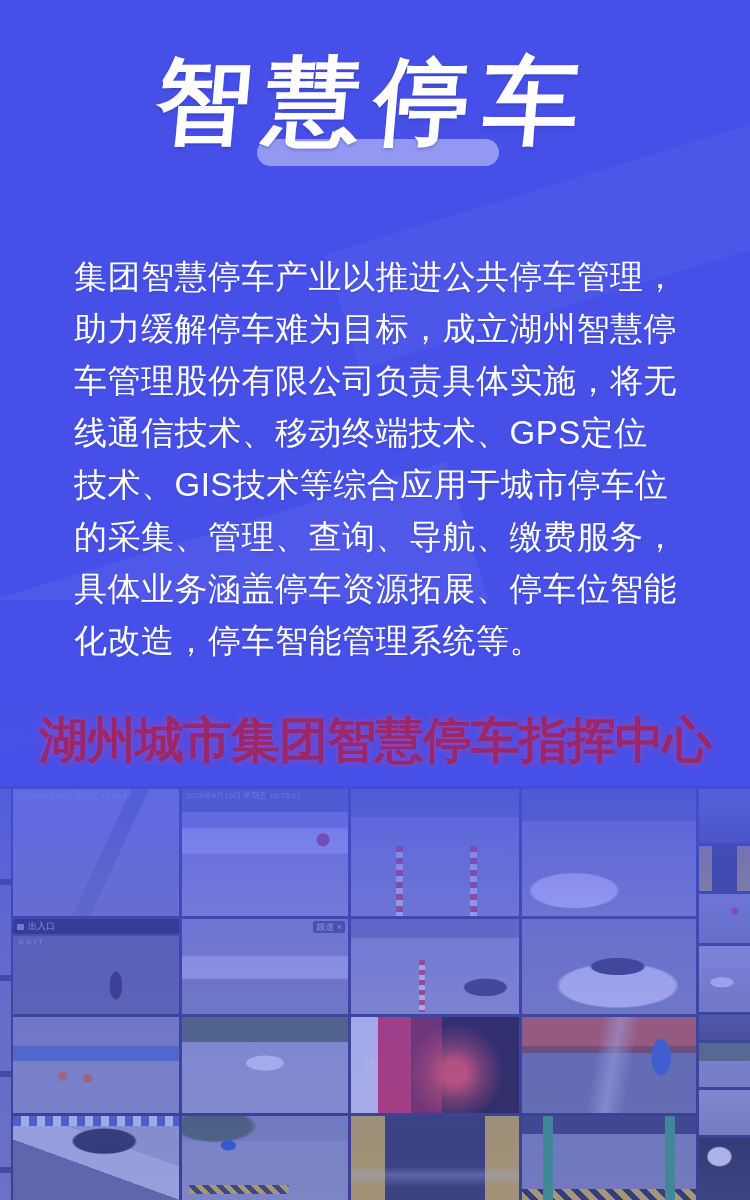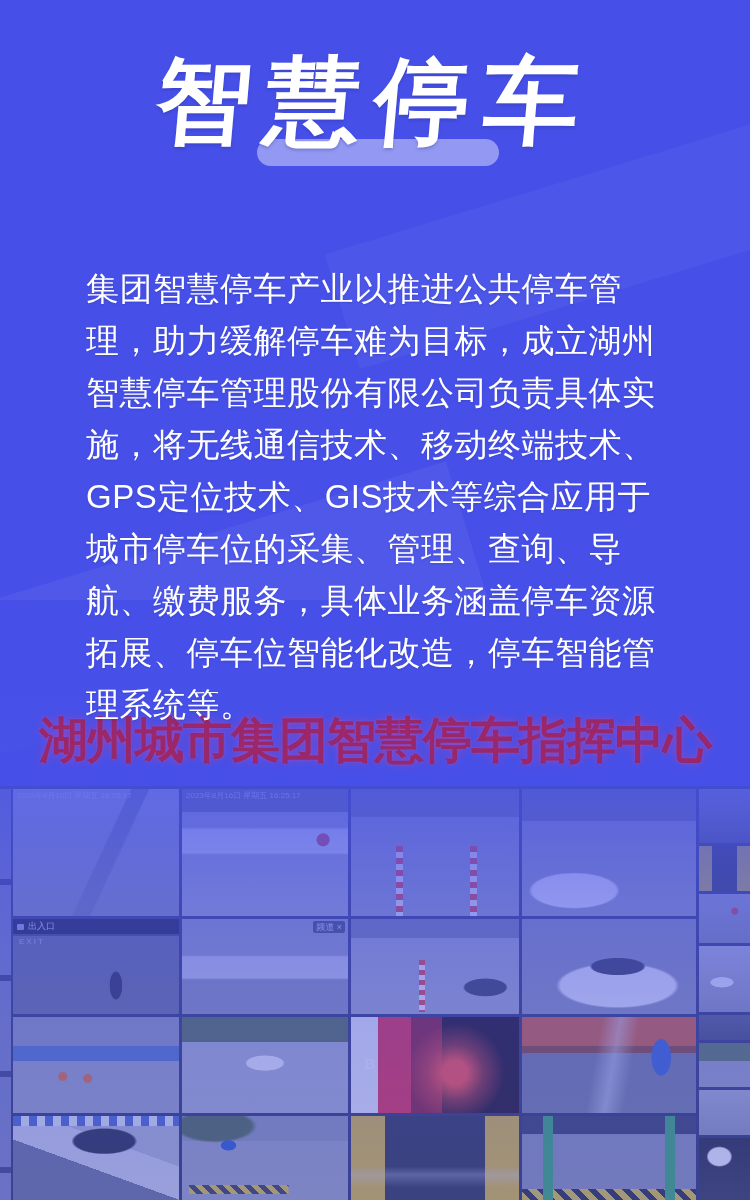--- a/index.html
+++ b/index.html
@@ -159,21 +159,21 @@
     white-space:nowrap;
   }
 
   
   .article{
     position:absolute;left:74px;top:251px;width:604px;
     color:#ffffff;font-size:33px;line-height:52px;
     letter-spacing:0.5px;
     text-shadow:0 1px 2px rgba(40,45,140,0.25);
   }
-  .article p{margin:12px;}
+  .article p{margin:0;}
 </style>
 </head>
 <body>
 
 <div class="page">
 
   <div class="streak s1"></div>
   <div class="streak s2"></div>
 
   <div class="wall-backdrop"></div>

